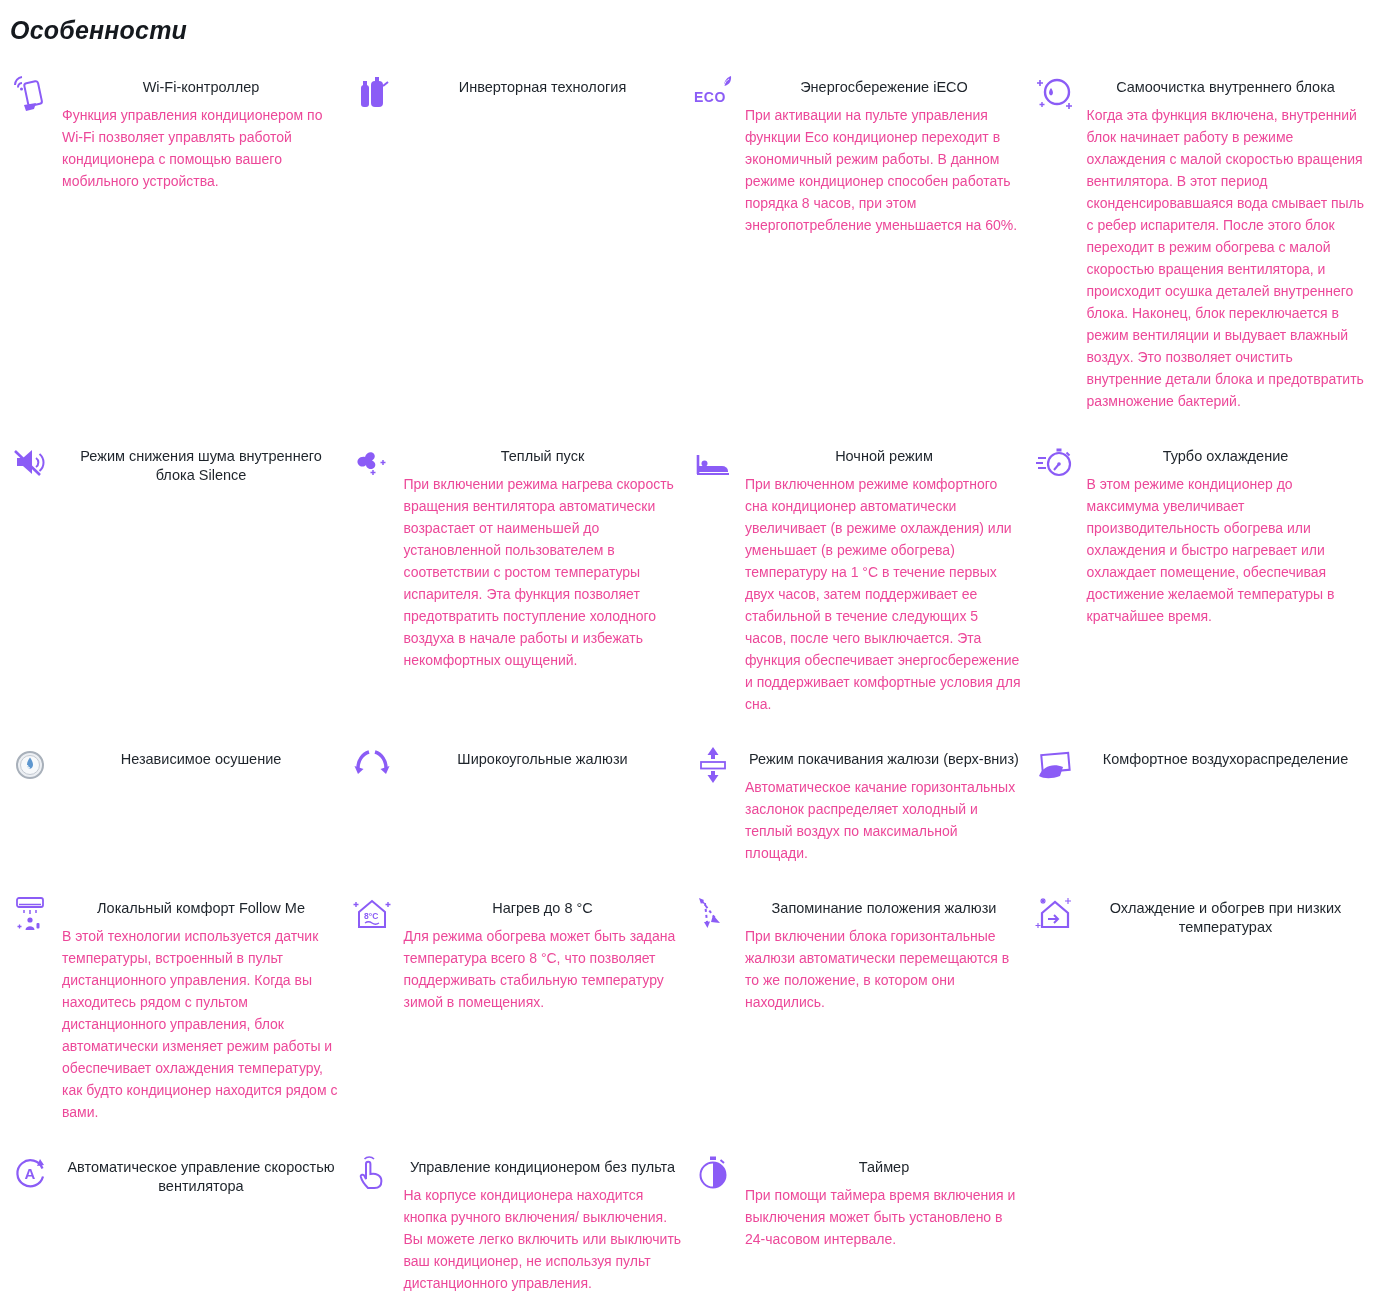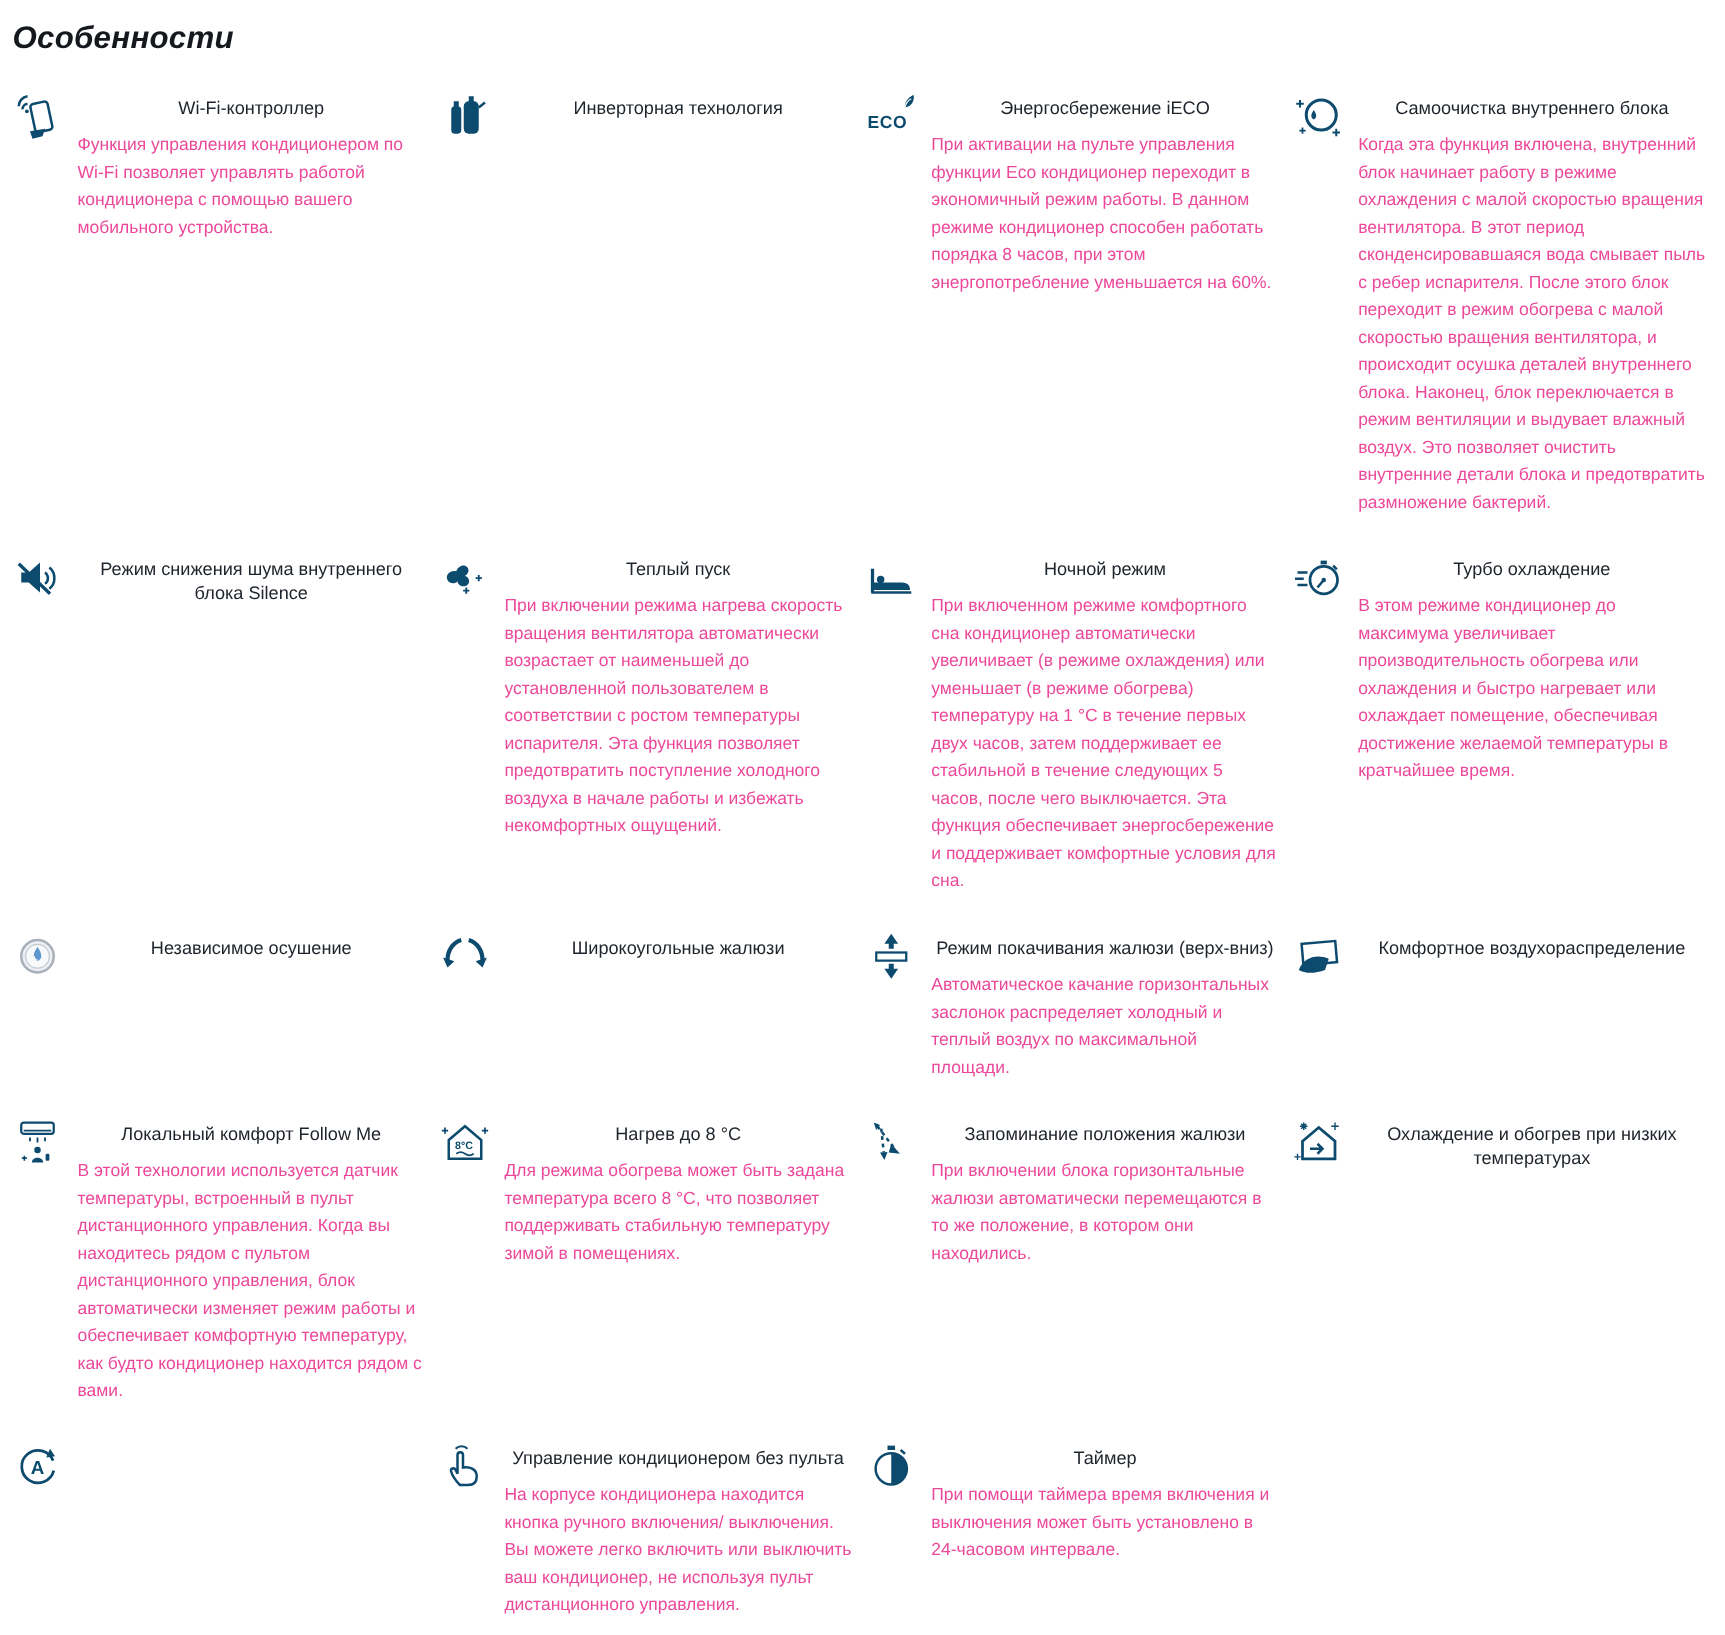--- a/index.html
+++ b/index.html
@@ -32,21 +32,21 @@
   .feature {
     display: flex;
     align-items: flex-start;
   }
   .feature .icon {
     flex: 0 0 40px;
     width: 40px;
     height: 40px;
     margin-right: 12px;
     margin-top: -2px;
-    color: #0c4a6e;
+    color: #8b5cf6;
   }
   .feature .icon svg { display: block; width: 40px; height: 40px; }
   .feature .content { flex: 1; max-width: 278px; }
   .feature .title {
     font-size: 14.5px;
     line-height: 19px;
     color: #1e242b;
     margin-top: 3px;
     margin-bottom: 7px;
     text-align: center;
@@ -254,21 +254,21 @@
             <line x1="9" y1="10.5" x2="31" y2="10.5" stroke="currentColor" stroke-width="1.5"></line>
             <path d="M14 16v3M20 16v4M26 16v3" stroke="currentColor" stroke-width="1.5"></path>
             <circle cx="20" cy="26" r="2.6" fill="currentColor"></circle>
             <path d="M15.5 36c0-5 9-5 9 0z" fill="currentColor"></path>
             <rect x="26.5" y="29" width="3" height="5.5" rx="1" fill="currentColor"></rect>
             <path d="M9.5 30.5v4M7.5 32.5h4" stroke="currentColor" stroke-width="1.3"></path>
           </svg>
         </span>
     <div class="content">
       <div class="title">Локальный комфорт Follow Me</div>
-      <div class="desc">В этой технологии используется датчик температуры, встроенный в пульт дистанционного управления. Когда вы находитесь рядом с пультом дистанционного управления, блок автоматически изменяет режим работы и обеспечивает комфортную температуру, как будто кондиционер находится рядом с вами.</div>
+      <div class="desc">В этой технологии используется датчик температуры, встроенный в пульт дистанционного управления. Когда вы находитесь рядом с пультом дистанционного управления, блок автоматически изменяет режим работы и обеспечивает охлаждения температуру, как будто кондиционер находится рядом с вами.</div>
     </div>
   </div>
 
   <div class="feature">
     <span class="icon">
           <svg viewBox="0 0 40 40">
             <path d="M7 18L20 7l13 11v15H7z" fill="none" stroke="currentColor" stroke-width="2"></path>
             <text x="12" y="25" font-size="8.5" font-weight="bold" fill="currentColor" font-family="Liberation Sans, sans-serif">8°C</text>
             <path d="M13 29q3.5-2.5 7 0 3.5 2.5 7 0" stroke="currentColor" fill="none" stroke-width="1.3"></path>
             <path d="M4 8v5M1.5 10.5h5" stroke="currentColor" stroke-width="1.4"></path>
@@ -314,20 +314,24 @@
   </div>
 
   <div class="feature">
     <span class="icon">
           <svg viewBox="0 0 40 40">
             <path d="M32.5 15.5a13 13 0 1 0 .5 8" fill="none" stroke="currentColor" stroke-width="2.2"></path>
             <path d="M30 6l4 6-7 1z" fill="currentColor"></path>
             <text x="14.5" y="26" font-size="15" font-weight="bold" fill="currentColor" font-family="Liberation Sans, sans-serif">A</text>
           </svg>
         </span>
+    <div class="content">
+      <div class="title">Автоматическое управление скоростью вентилятора</div>
+
+    </div>
   </div>
 
   <div class="feature">
     <span class="icon">
           <svg viewBox="0 0 40 40">
             <path d="M12.5 6a6.5 6.5 0 0 1 9.5 0" fill="none" stroke="currentColor" stroke-width="1.6"></path>
             <path d="M16 35c-3-3-6.2-7.2-7.2-11.2-.4-2 2.6-3 3.6-1l1.6 3.2V11a2.2 2.2 0 0 1 4.4 0v10c5-1 11 1 11 7 0 5-3 7-7 7z" fill="none" stroke="currentColor" stroke-width="2"></path>
           </svg>
         </span>
     <div class="content">

